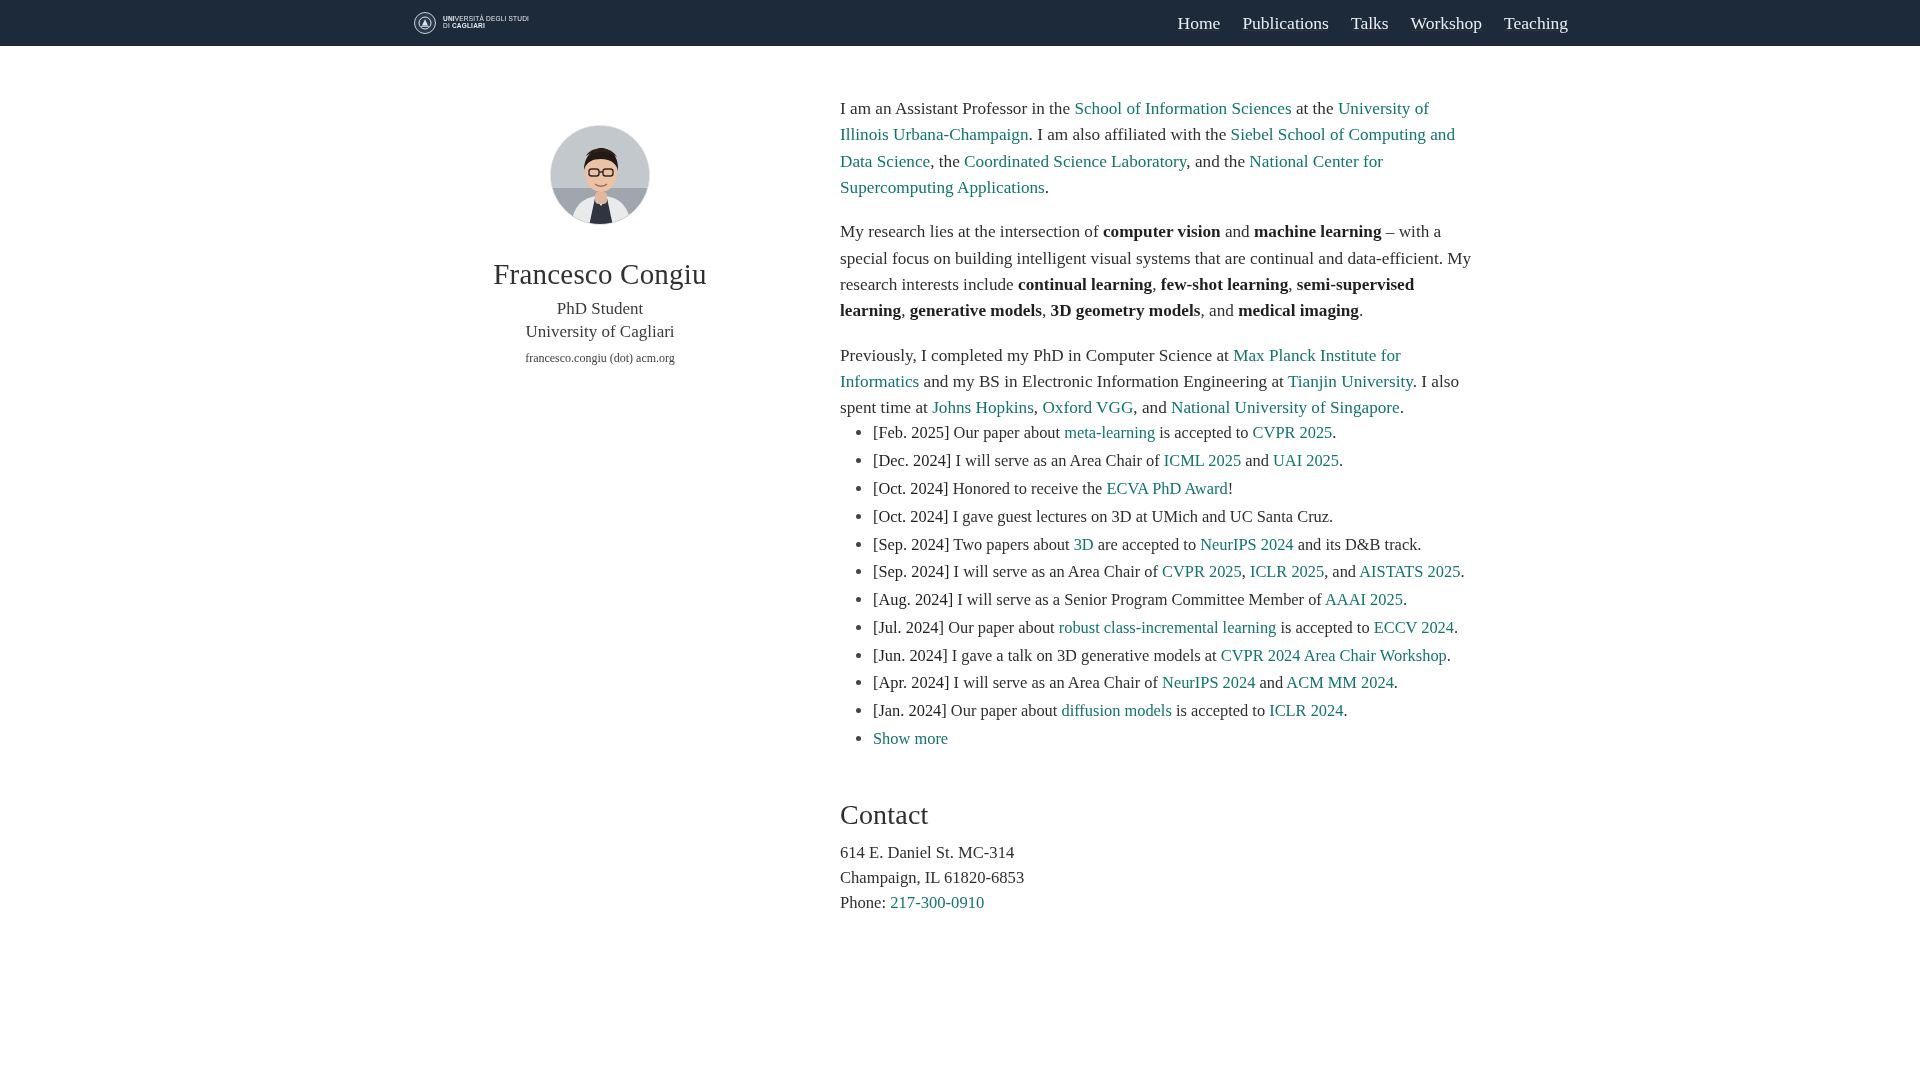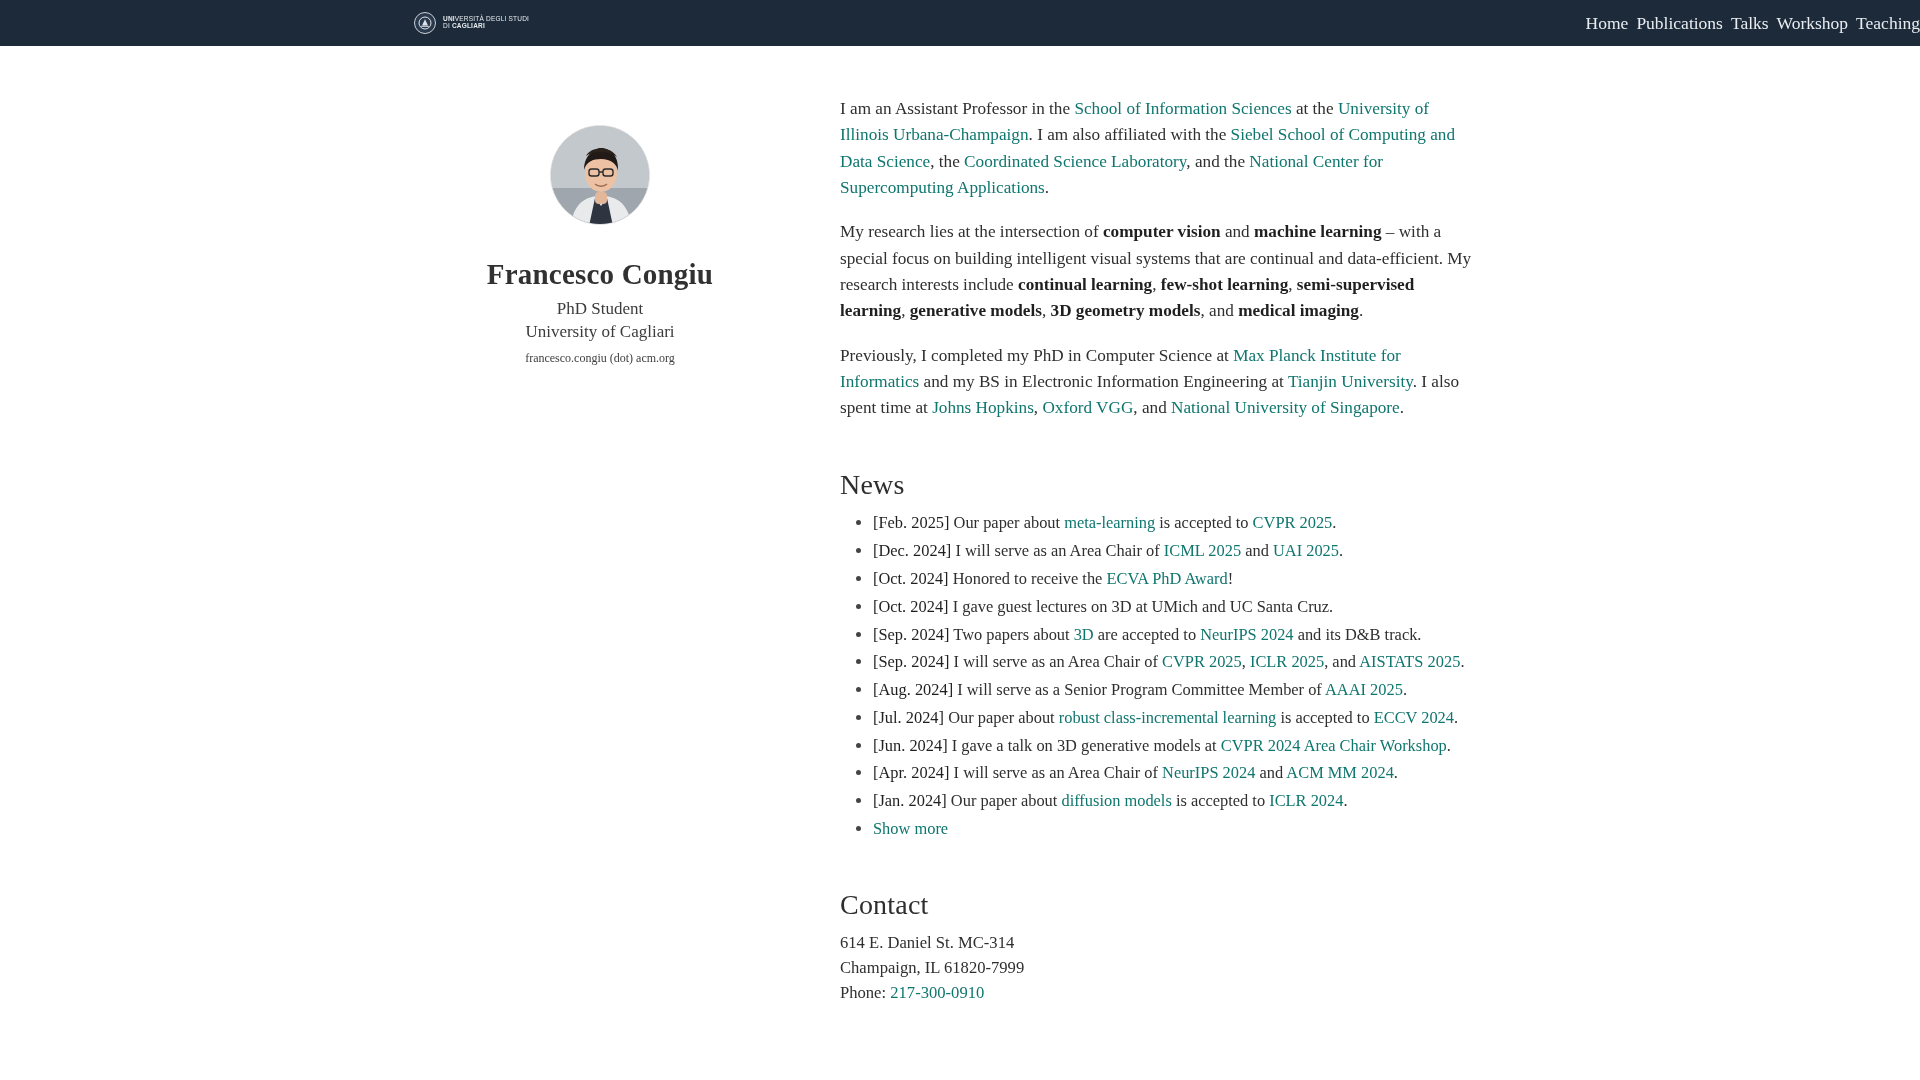--- a/index.html
+++ b/index.html
@@ -41,25 +41,27 @@
     line-height: 1.05;
     font-family: "Liberation Sans", sans-serif;
     color: #e8ecf0;
   }
   .logo-text .l1 { font-size: 6.5px; letter-spacing: .2px; }
   .logo-text .l2 { font-size: 6.5px; letter-spacing: .2px; }
   .logo-text b { font-weight: 700; }
 
   .nav-links {
     margin-left: auto;
+    margin-right: 352px;
     display: flex;
     align-items: center;
-    gap: 8px;
+    gap: 22px;
     font-family: "Liberation Serif", serif;
     font-size: 17.5px;
+    text-decoration: underline;
   }
   .nav-links a { color: #e9edf1; }
 
   
   .page {
     width: 1920px;
     display: flex;
     padding-top: 50px;
   }
   .left-col {
@@ -80,21 +82,21 @@
     border-radius: 50%;
     margin: 29px auto 0 auto;
     overflow: hidden;
     border: 1px solid #e3e3e3;
     background: #b9bfc6;
     position: relative;
   }
   .avatar svg { display: block; }
   .profile-name {
     font-size: 29px;
-    font-weight: 700;
+    font-weight: 400;
     color: #313131;
     margin-top: 33px;
     letter-spacing: .2px;
   }
   .profile-line {
     font-size: 17px;
     color: #3b3b3b;
     margin-top: 8px;
   }
   .profile-line.second { margin-top: 3px; }
@@ -201,21 +203,20 @@
   <div class="right-col">
 
     <div class="bio">
       <p><span>I am an Assistant Professor in the </span><a href="#">School of Information Sciences</a><span> at the </span><a href="#">University of Illinois Urbana-Champaign</a><span>. I am also affiliated with the </span><a href="#">Siebel School of Computing and Data Science</a><span>, the </span><a href="#">Coordinated Science Laboratory</a><span>, and the </span><a href="#">National Center for Supercomputing Applications</a><span>.</span></p>
 
       <p><span>My research lies at the intersection of </span><span class="bold">computer vision</span><span> and </span><span class="bold">machine learning</span><span> – with a special focus on building intelligent visual systems that are continual and data-efficient. My research interests include </span><span class="bold">continual learning</span><span>, </span><span class="bold">few-shot learning</span><span>, </span><span class="bold">semi-supervised learning</span><span>, </span><span class="bold">generative models</span><span>, </span><span class="bold">3D geometry models</span><span>, and </span><span class="bold">medical imaging</span><span>.</span></p>
 
       <p><span>Previously, I completed my PhD in Computer Science at </span><a href="#">Max Planck Institute for Informatics</a><span> and my BS in Electronic Information Engineering at </span><a href="#">Tianjin University</a><span>. I also spent time at </span><a href="#">Johns Hopkins</a><span>, </span><a href="#">Oxford VGG</a><span>, and </span><a href="#">National University of Singapore</a><span>.</span></p>
     </div>
 
-    <h2 class="section-title">News</h2>
     <ul class="news-list">
       <li><span class="news-date">[Feb. 2025]</span><span> Our paper about </span><a href="#">meta-learning</a><span> is accepted to </span><a href="#">CVPR 2025</a><span>.</span></li>
 
       <li><span class="news-date">[Dec. 2024]</span><span> I will serve as an Area Chair of </span><a href="#">ICML 2025</a><span> and </span><a href="#">UAI 2025</a><span>.</span></li>
 
       <li><span class="news-date">[Oct. 2024]</span><span> Honored to receive the </span><a href="#">ECVA PhD Award</a><span>!</span></li>
 
       <li><span class="news-date">[Oct. 2024]</span><span> I gave guest lectures on 3D at UMich and UC Santa Cruz.</span></li>
 
       <li><span class="news-date">[Sep. 2024]</span><span> Two papers about </span><a href="#">3D</a><span> are accepted to </span><a href="#">NeurIPS 2024</a><span> and its D&amp;B track.</span></li>
@@ -231,18 +232,18 @@
       <li><span class="news-date">[Apr. 2024]</span><span> I will serve as an Area Chair of </span><a href="#">NeurIPS 2024</a><span> and </span><a href="#">ACM MM 2024</a><span>.</span></li>
 
       <li><span class="news-date">[Jan. 2024]</span><span> Our paper about </span><a href="#">diffusion models</a><span> is accepted to </span><a href="#">ICLR 2024</a><span>.</span></li>
 
       <li><a href="#">Show more</a></li>
     </ul>
 
     <h2 class="section-title">Contact</h2>
     <div class="contact-block">
       <div>614 E. Daniel St. MC-314</div>
-      <div>Champaign, IL 61820-7999</div>
+      <div>Champaign, IL 61820-6853</div>
       <div><span>Phone: </span><a href="#">217-300-0910</a></div>
     </div>
 
   </div>
 </div>
 
 </body></html>

